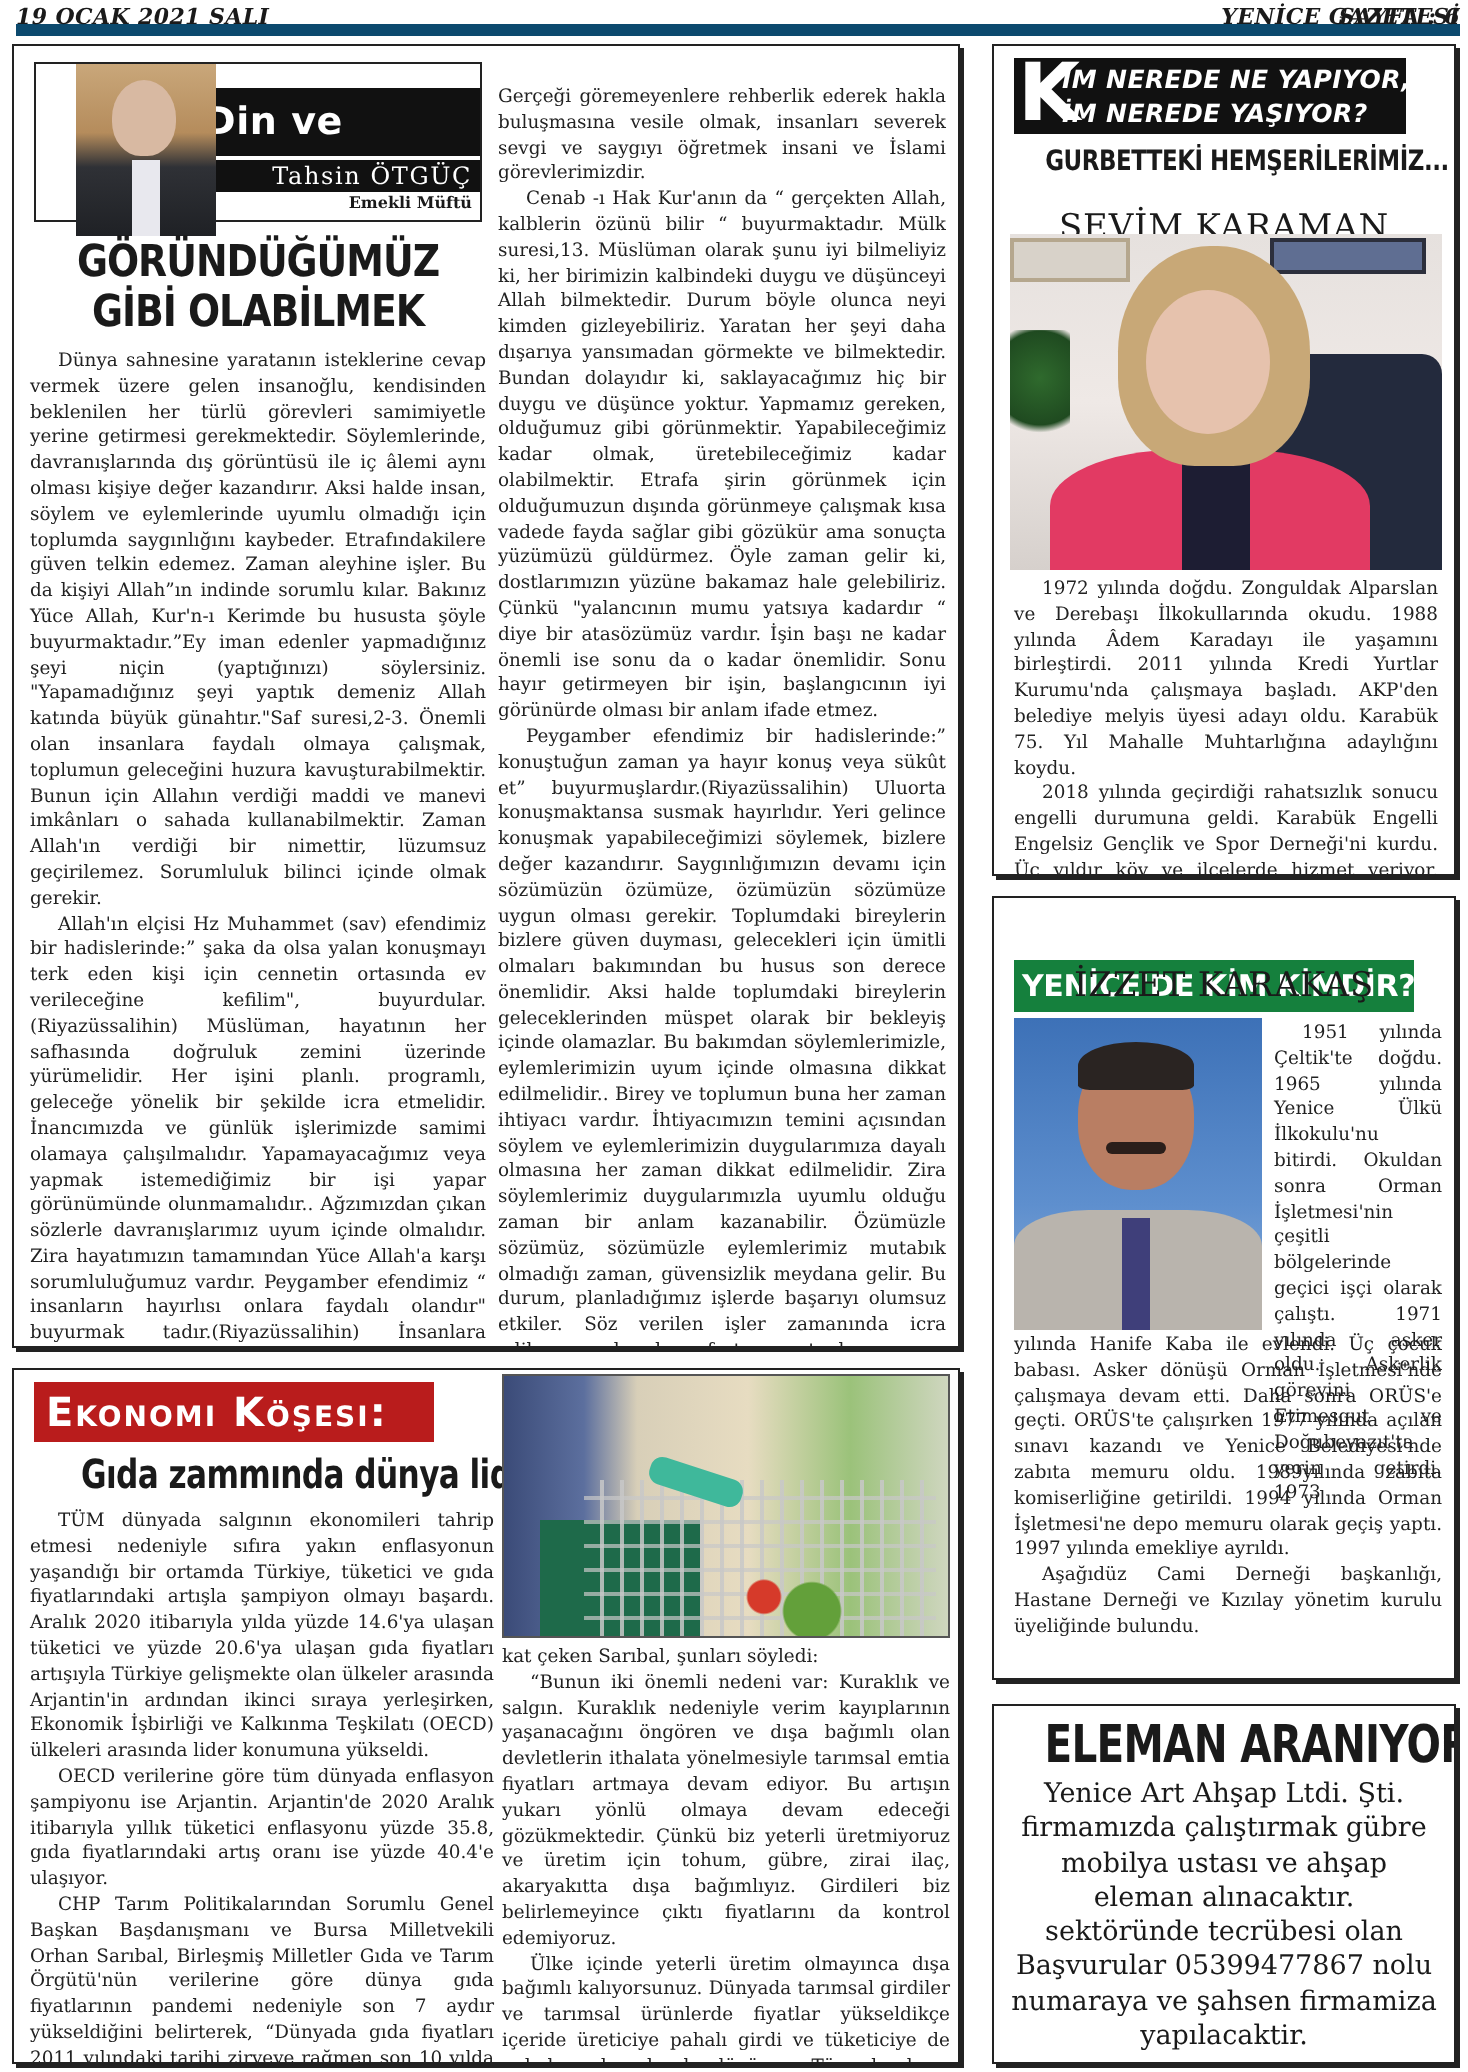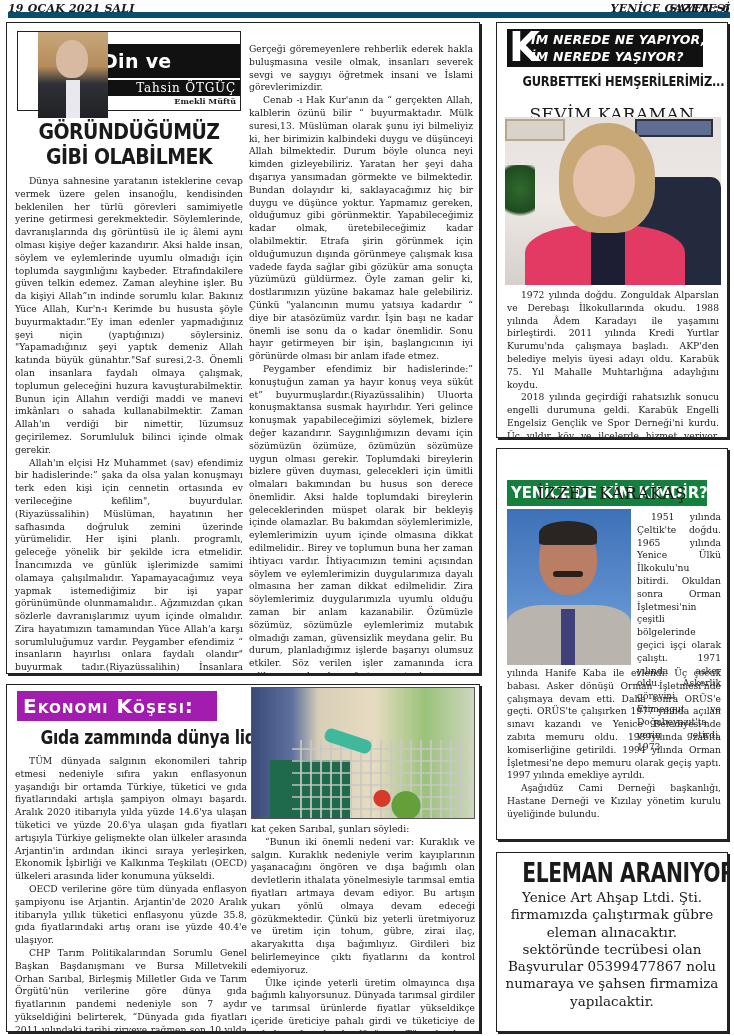--- a/index.html
+++ b/index.html
@@ -64,21 +64,21 @@
   .yen-side { position: absolute; left: 140px; top: 62px; width: 84px; }
   .yen-full { position: absolute; left: 10px; top: 218px; width: 214px; }
 
   
   #eleman { left: 496px; top: 852px; width: 232px; height: 180px; }
   .el-title { position: absolute; left: 0; right: 0; top: 6px; text-align: center; font-family: "DejaVu Sans", sans-serif; font-weight: bold; font-size: 26px; line-height: 28px; transform: scaleX(0.78); transform-origin: center; letter-spacing: -0.5px; white-space: nowrap; }
   .el-body { position: absolute; left: 6px; right: 6px; top: 36px; text-align: center; font-family: "DejaVu Serif", serif; font-size: 13.5px; line-height: 17.3px; }
 
   
   #eko { left: 6px; top: 684px; width: 474px; height: 348px; }
-  .eko-banner { position: absolute; left: 10px; top: 6px; width: 200px; height: 30px; background: #a21caf; color: #fff; font-family: "DejaVu Sans", sans-serif; font-weight: bold; font-size: 20px; line-height: 30px; padding-left: 6px; letter-spacing: 1px; font-variant: small-caps; white-space: nowrap; }
+  .eko-banner { position: absolute; left: 10px; top: 6px; width: 200px; height: 30px; background: #b91c1c; color: #fff; font-family: "DejaVu Sans", sans-serif; font-weight: bold; font-size: 20px; line-height: 30px; padding-left: 6px; letter-spacing: 1px; font-variant: small-caps; white-space: nowrap; }
   .eko-title { position: absolute; left: 8px; top: 40px; width: 232px; text-align: center; font-family: "DejaVu Sans", sans-serif; font-weight: bold; font-size: 20px; transform: scaleX(0.78); transform-origin: center top; white-space: nowrap; letter-spacing: -0.4px; }
   .eko-col1 { position: absolute; left: 8px; top: 70px; width: 232px; }
   .eko-photo { position: absolute; left: 244px; top: 2px; width: 224px; height: 132px; border: 1px solid #555; background: linear-gradient(90deg, #3b4b78 0%, #5c6f9e 18%, #d8cfb8 30%, #e7dcc1 55%, #9bc27a 78%, #cfd6bf 100%); overflow: hidden; }
   .eko-photo .handle { position: absolute; left: 72px; top: 46px; width: 48px; height: 14px; background: #3fb89b; border-radius: 6px; transform: rotate(18deg); }
   .eko-photo .bag { position: absolute; left: 18px; top: 72px; width: 80px; height: 60px; background: #1e6a4a; }
   .eko-photo .cart { position: absolute; left: 40px; top: 52px; width: 176px; height: 80px; background: repeating-linear-gradient(90deg, transparent 0 8px, rgba(200,200,200,0.85) 8px 10px), repeating-linear-gradient(0deg, transparent 0 10px, rgba(200,200,200,0.7) 10px 12px); }
   .eko-photo .veg { position: absolute; left: 112px; top: 96px; width: 60px; height: 36px; background: radial-gradient(circle at 30% 40%, #d63a2a 0 8px, transparent 9px), radial-gradient(circle at 70% 60%, #63a03a 0 14px, transparent 15px); }
   .eko-col2 { position: absolute; left: 244px; top: 138px; width: 224px; }
 </style>
 </head>
@@ -153,20 +153,21 @@
     <p class="noindent">yılında Hanife Kaba ile evlendi. Üç çocuk babası. Asker dönüşü Orman İşletmesi'nde çalışmaya devam etti. Daha sonra ORÜS'e geçti. ORÜS'te çalışırken 1977 yılında açılan sınavı kazandı ve Yenice Belediyesi'nde zabıta memuru oldu. 1989yılında zabıta komiserliğine getirildi. 1994 yılında Orman İşletmesi'ne depo memuru olarak geçiş yaptı. 1997 yılında emekliye ayrıldı.</p>
     <p>Aşağıdüz Cami Derneği başkanlığı, Hastane Derneği ve Kızılay yönetim kurulu üyeliğinde bulundu.</p>
   </div>
 </div>
 
 <div class="box" id="eleman">
   <div class="el-title">ELEMAN ARANIYOR</div>
   <div class="el-body">
     <div>Yenice Art Ahşap Ltdi. Şti.</div>
     <div>firmamızda çalıştırmak gübre</div>
+    <div>mobilya ustası ve ahşap</div>
     <div>eleman alınacaktır.</div>
     <div>sektöründe tecrübesi olan</div>
     <div>Başvurular 05399477867 nolu</div>
     <div>numaraya ve şahsen firmamiza</div>
     <div>yapılacaktir.</div>
   </div>
 </div>
 
 <div class="box" id="eko">
   <div class="eko-banner">Ekonomi Köşesi:</div>

